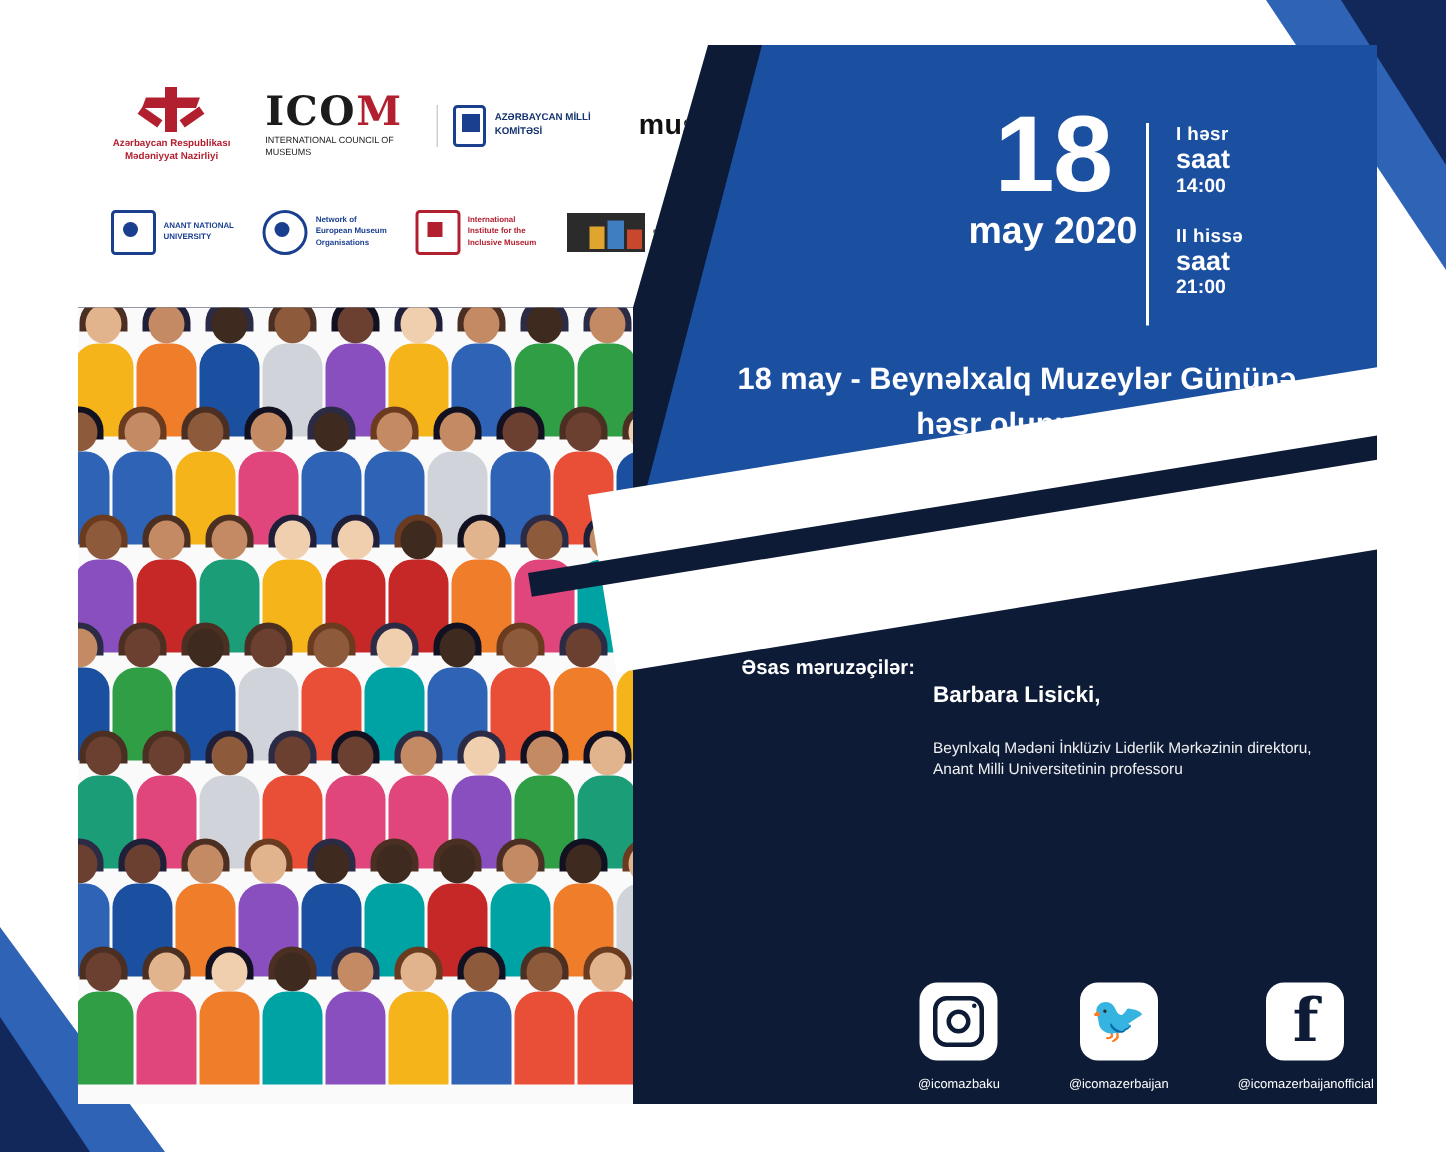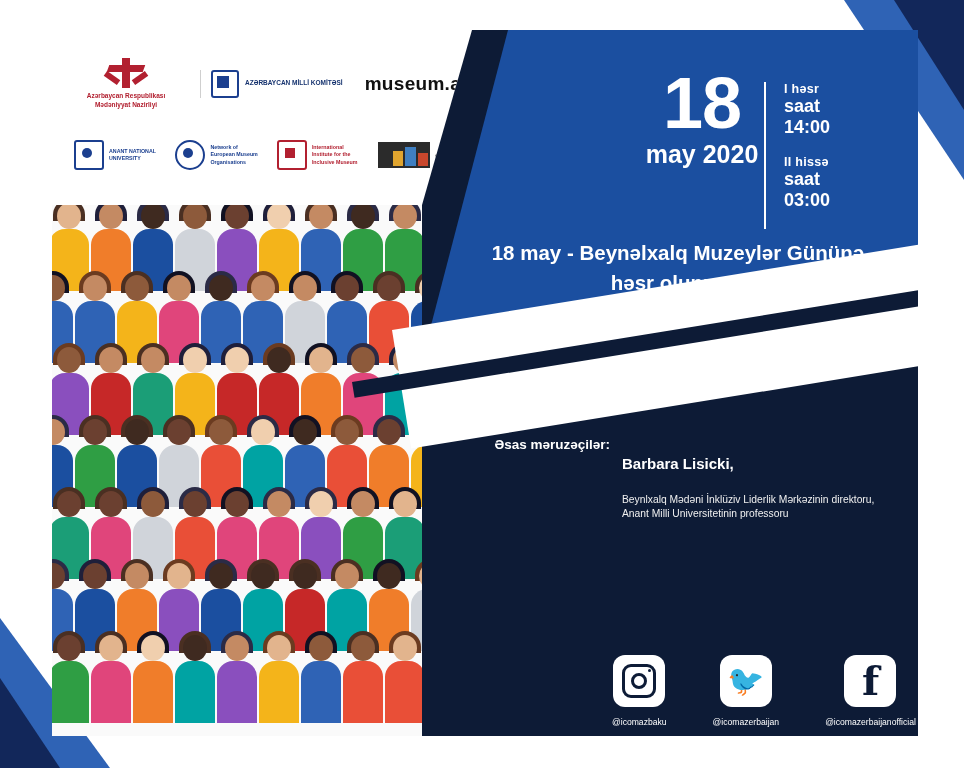--- a/index.html
+++ b/index.html
@@ -109,21 +109,21 @@
   }
 
   .date-wrap{position:absolute;left:560px;top:40px;width:180px;text-align:center;z-index:5;color:#fff;}
   .date-num{font-size:72px;font-weight:bold;line-height:.92;letter-spacing:-1px;}
   .date-month{font-size:25px;font-weight:bold;margin-top:4px;}
 
   .time-col{position:absolute;left:712px;top:52px;width:120px;color:#fff;z-index:5;border-left:2px solid #ffffff;padding-left:18px;}
   .time-part{margin-bottom:18px;}
   .t-label{font-size:12.5px;font-weight:bold;letter-spacing:.3px;}
   .t-saat{font-size:18px;font-weight:bold;line-height:1.15;}
-  .t-hour{font-size:18px;font-weight:bold;line-height:1.15;}
+  .t-hour{font-size:13px;font-weight:bold;line-height:1.15;}
 
   .headline{
     position:absolute;left:400px;top:208px;width:452px;text-align:center;color:#fff;z-index:5;
   }
   .headline .h1{font-size:20.5px;font-weight:bold;line-height:1.45;}
   .headline .h2{font-size:14.5px;font-weight:bold;line-height:1.5;margin-top:14px;}
 
   
   .diag{
     position:absolute;left:340px;top:300px;width:560px;height:120px;
@@ -173,20 +173,25 @@
         <div class="logo-mincult">
           <div class="mc-mark">
               <i></i>
               <i></i>
               <i></i>
               <i></i>
             </div>
           <div class="mc-txt">Azərbaycan Respublikası
 Mədəniyyat Nazirliyi</div>
         </div>
+        <div class="logo-icom">
+          <div class="icom-word">ICO<span class="m">M</span></div>
+          <div class="icom-sub">INTERNATIONAL
+COUNCIL OF MUSEUMS</div>
+        </div>
         <div class="logo-azicom">
           <div class="azicom-mark"></div>
           <div class="azicom-txt">AZƏRBAYCAN
 MİLLİ
 KOMİTƏSİ</div>
         </div>
         <div class="logo-museumaz">
           <span>museum.az</span>
         </div>
       </div>
@@ -574,21 +579,21 @@
 
     <div class="time-col">
       <div class="time-part">
         <div class="t-label">I həsr</div>
         <div class="t-saat">saat</div>
         <div class="t-hour">14:00</div>
       </div>
       <div class="time-part">
         <div class="t-label">II hissə</div>
         <div class="t-saat">saat</div>
-        <div class="t-hour">03:00</div>
+        <div class="t-hour">21:00</div>
       </div>
     </div>
 
     <div class="headline">
       <div class="h1">18 may - Beynəlxalq Muzeylər Gününə</div>
       <div class="h1">həsr olunmuş</div>
       <div class="h2">“Muzeylər bərabərlik üçün: müxtəliflik və inklüzivlik” adlı</div>
       <div class="h2" style="margin-top:2px">onlayn beynəlxalq konfrans</div>
     </div>
 

